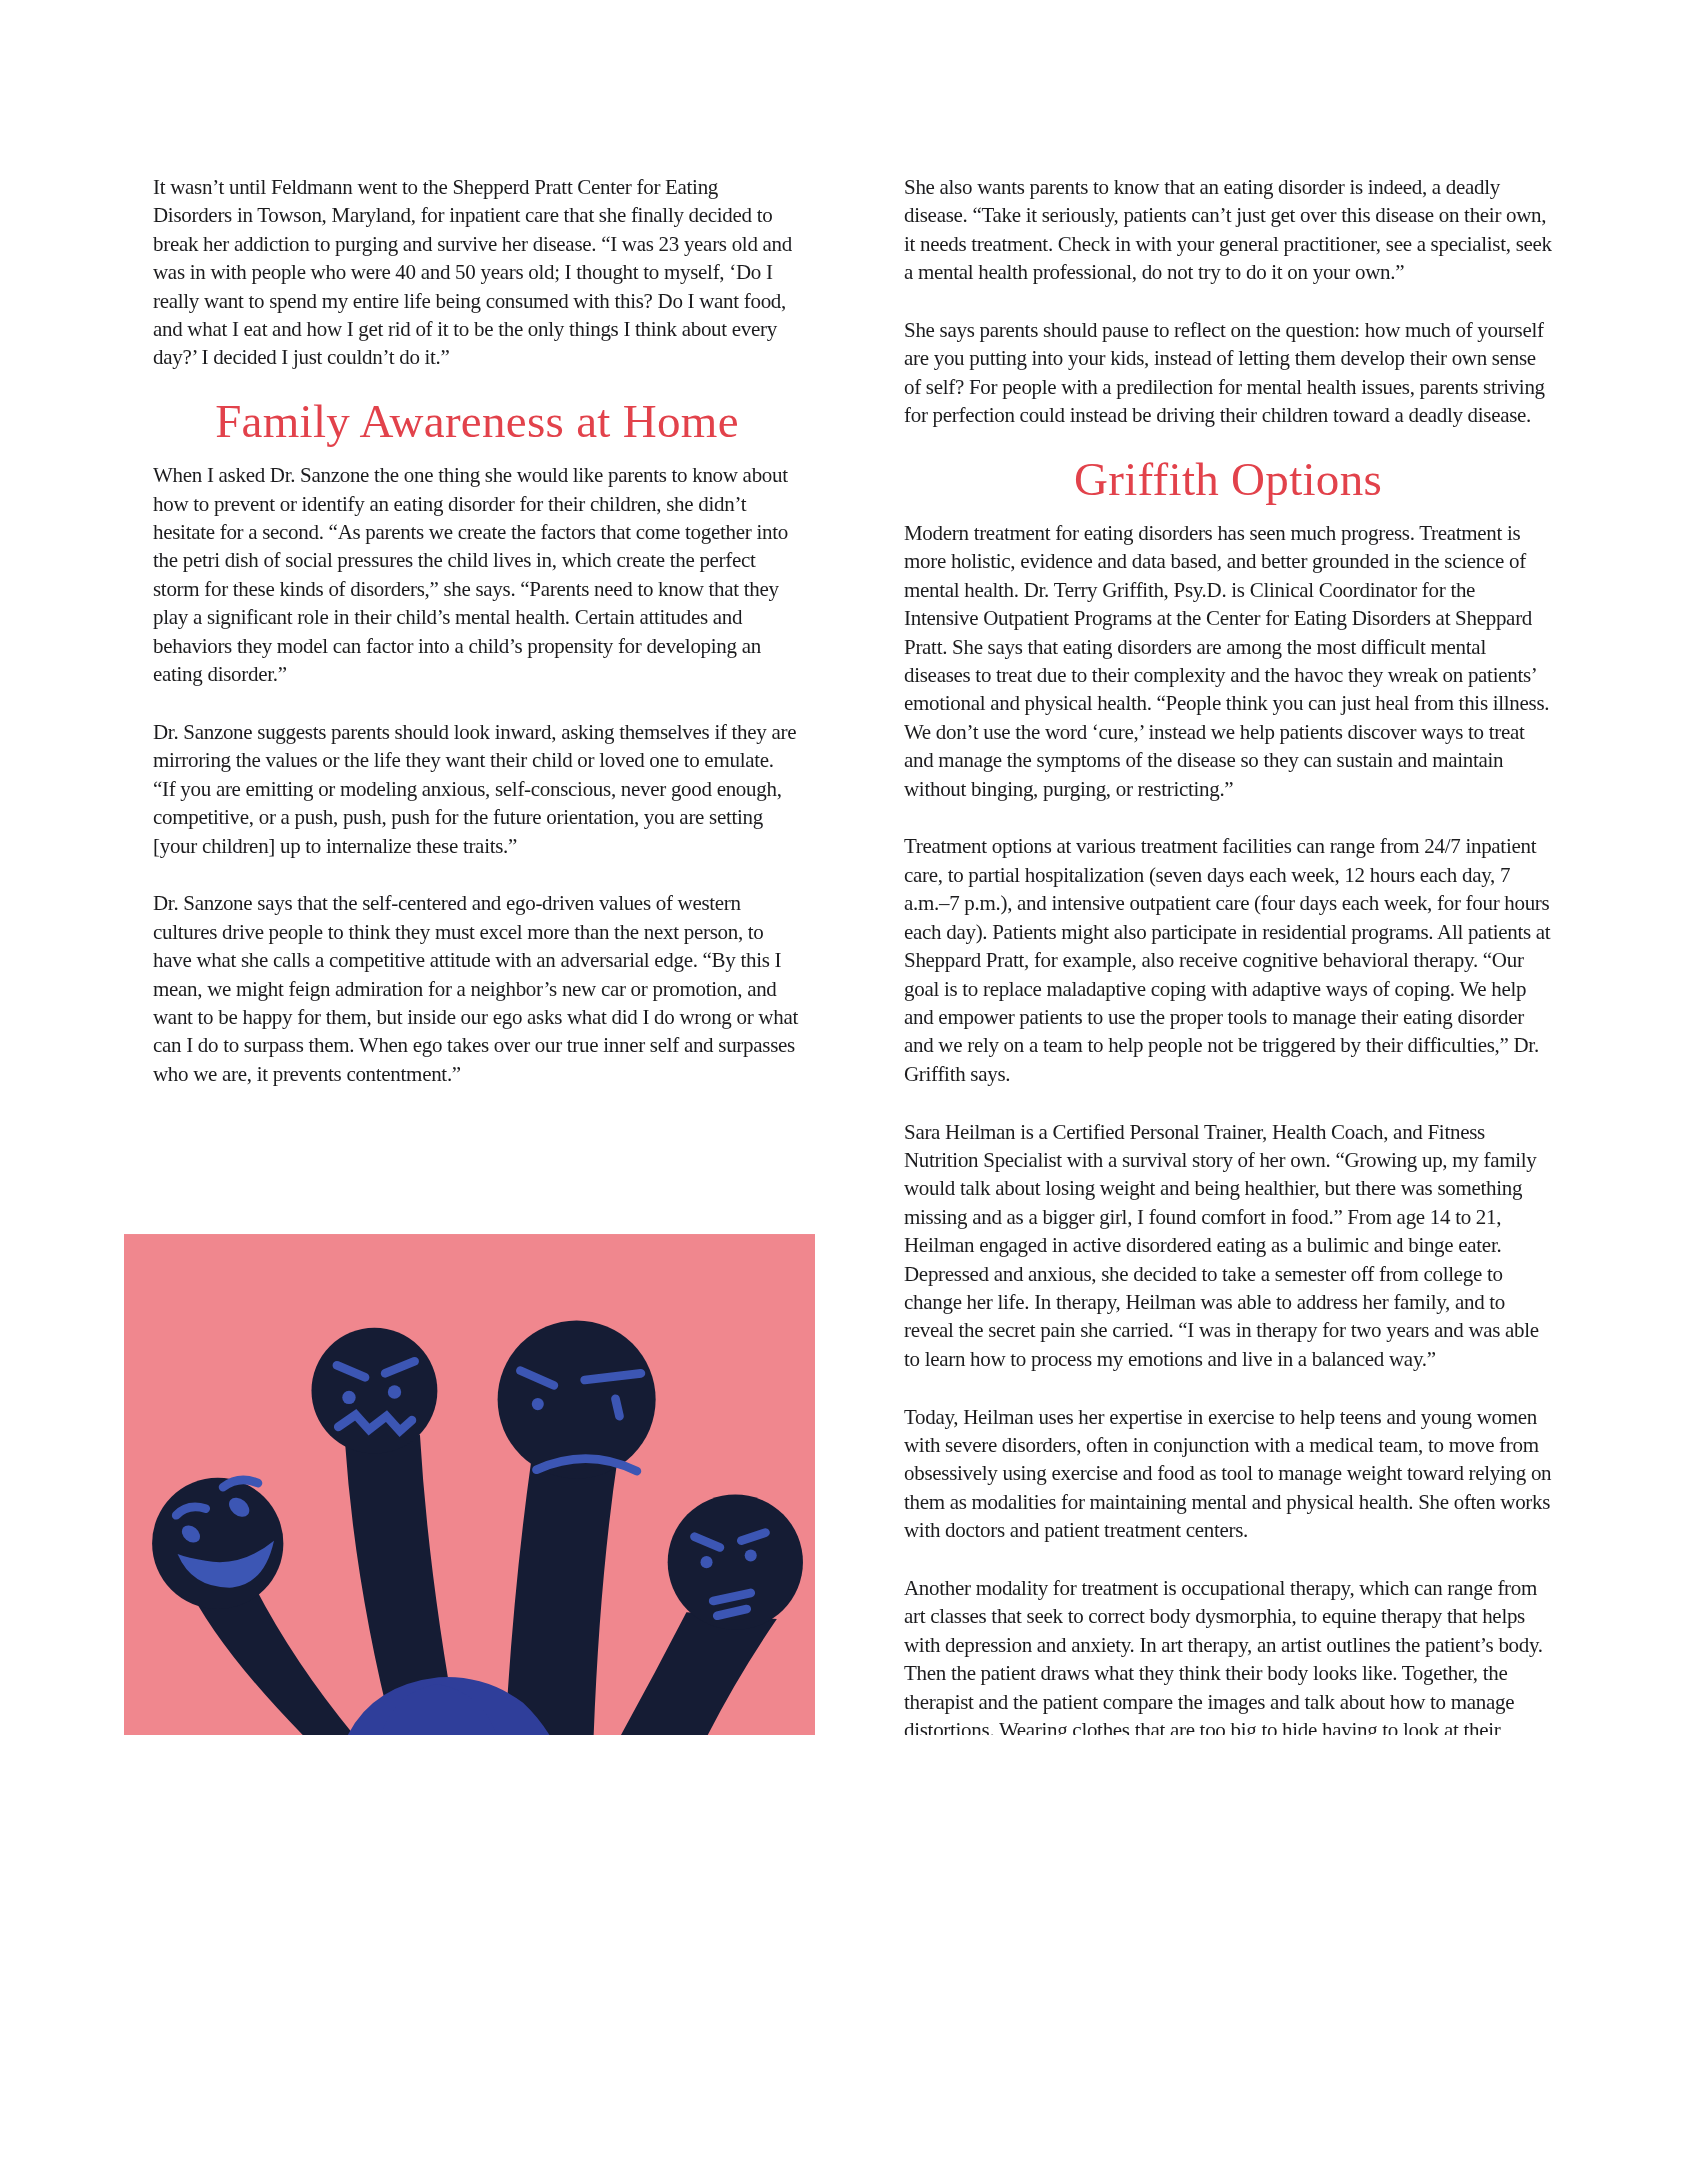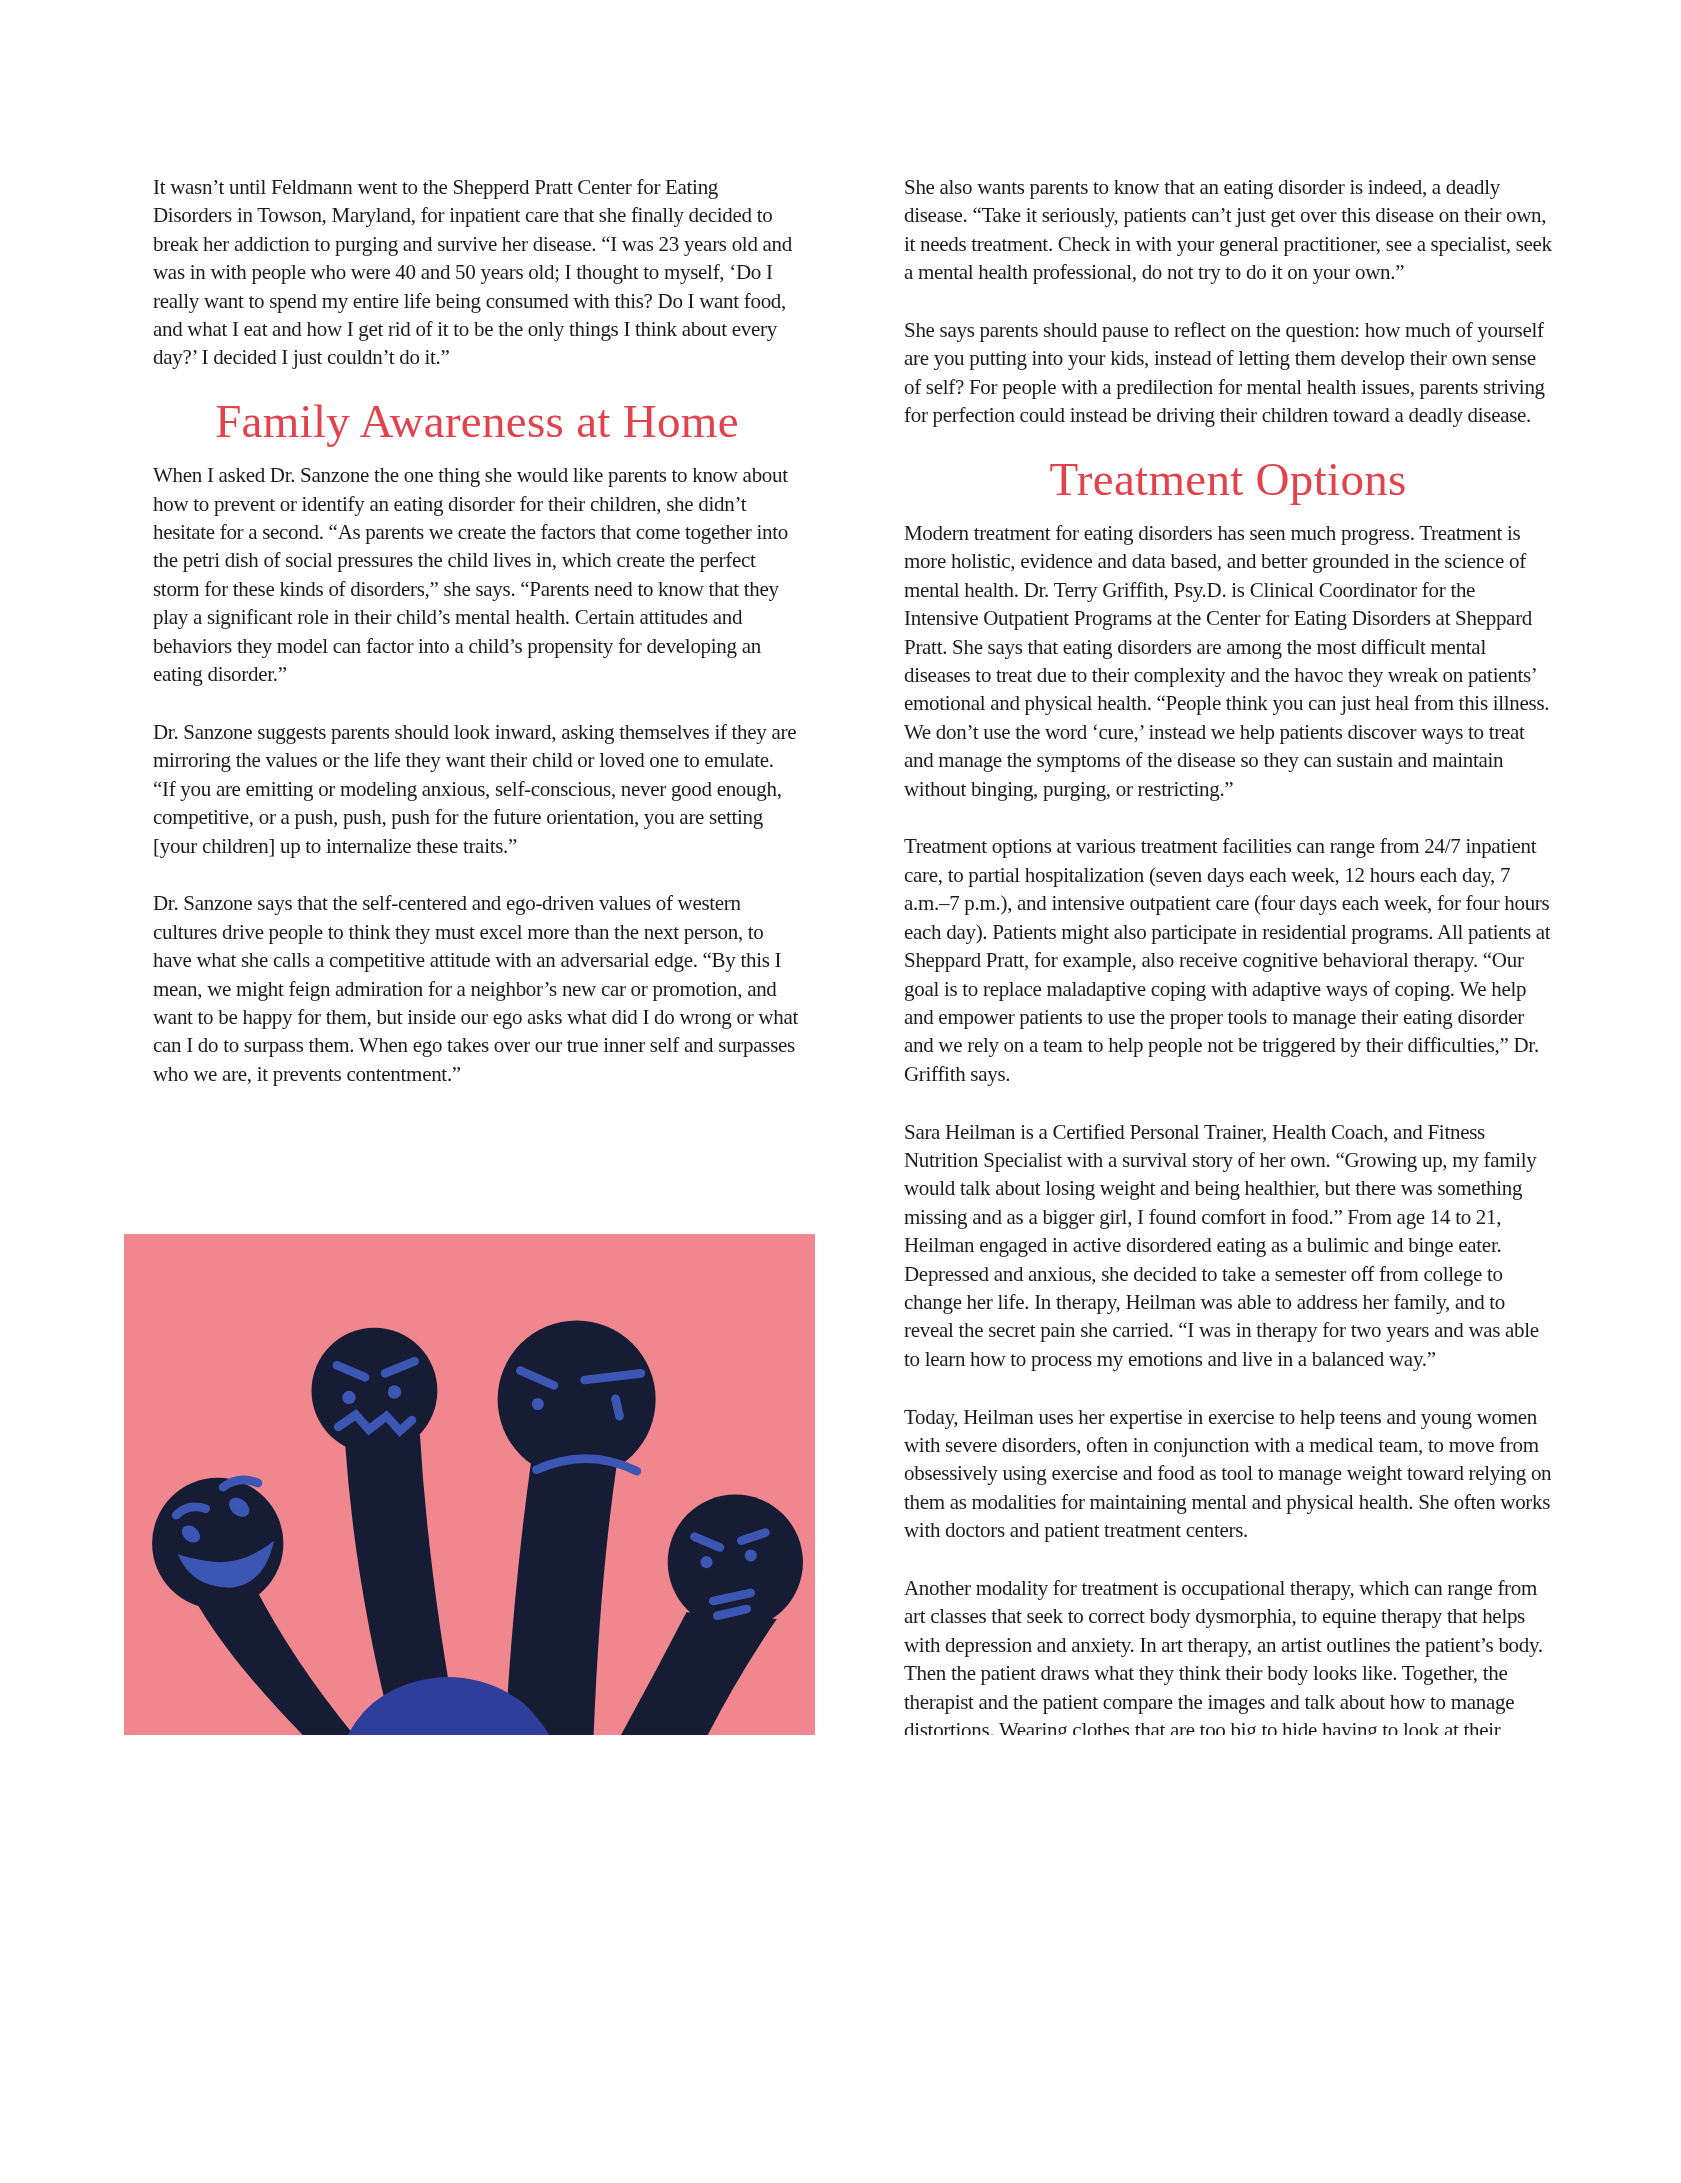--- a/index.html
+++ b/index.html
@@ -159,21 +159,21 @@
         <ellipse cx="462" cy="800" rx="80" ry="92" fill="#f4cfb0"></ellipse>
 
         <path d="M372,822 Q376,688 468,672 Q556,688 566,795 Q508,738 452,766 Q402,788 372,822 Z" fill="#2f3e9a"></path>
       </g>
     </svg>
   </figure>
 
   <div class="col col-right">
     <p>She also wants parents to know that an eating disorder is indeed, a deadly disease. “Take it seriously, patients can’t just get over this disease on their own, it needs treatment. Check in with your general practitioner, see a specialist, seek a mental health professional, do not try to do it on your own.”</p>
     <p>She says parents should pause to reflect on the question: how much of yourself are you putting into your kids, instead of letting them develop their own sense of self? For people with a predilection for mental health issues, parents striving for perfection could instead be driving their children toward a deadly disease.</p>
-    <h2 class="section-heading">Treatment Options</h2>
+    <h2 class="section-heading">Griffith Options</h2>
     <p>Modern treatment for eating disorders has seen much progress. Treatment is more holistic, evidence and data based, and better grounded in the science of mental health. Dr. Terry Griffith, Psy.D. is Clinical Coordinator for the Intensive Outpatient Programs at the Center for Eating Disorders at Sheppard Pratt. She says that eating disorders are among the most difficult mental diseases to treat due to their complexity and the havoc they wreak on patients’ emotional and physical health. “People think you can just heal from this illness. We don’t use the word ‘cure,’ instead we help patients discover ways to treat and manage the symptoms of the disease so they can sustain and maintain without binging, purging, or restricting.”</p>
     <p>Treatment options at various treatment facilities can range from 24/7 inpatient care, to partial hospitalization (seven days each week, 12 hours each day, 7 a.m.–7 p.m.), and intensive outpatient care (four days each week, for four hours each day). Patients might also participate in residential programs. All patients at Sheppard Pratt, for example, also receive cognitive behavioral therapy. “Our goal is to replace maladaptive coping with adaptive ways of coping. We help and empower patients to use the proper tools to manage their eating disorder and we rely on a team to help people not be triggered by their difficulties,” Dr. Griffith says.</p>
     <p>Sara Heilman is a Certified Personal Trainer, Health Coach, and Fitness Nutrition Specialist with a survival story of her own. “Growing up, my family would talk about losing weight and being healthier, but there was something missing and as a bigger girl, I found comfort in food.” From age 14 to 21, Heilman engaged in active disordered eating as a bulimic and binge eater. Depressed and anxious, she decided to take a semester off from college to change her life. In therapy, Heilman was able to address her family, and to reveal the secret pain she carried. “I was in therapy for two years and was able to learn how to process my emotions and live in a balanced way.”</p>
     <p>Today, Heilman uses her expertise in exercise to help teens and young women with severe disorders, often in conjunction with a medical team, to move from obsessively using exercise and food as tool to manage weight toward relying on them as modalities for maintaining mental and physical health. She often works with doctors and patient treatment centers.</p>
     <p>Another modality for treatment is occupational therapy, which can range from art classes that seek to correct body dysmorphia, to equine therapy that helps with depression and anxiety. In art therapy, an artist outlines the patient’s body. Then the patient draws what they think their body looks like. Together, the therapist and the patient compare the images and talk about how to manage distortions. Wearing clothes that are too big to hide having to look at their bodies is a commonality amongst patients. Demonizing one food or food group over another is another com-</p>
   </div>
 
   <div class="footer">
     <span class="page-num">84</span>
     <span class="meta">What’s Up? Griffith</span>

